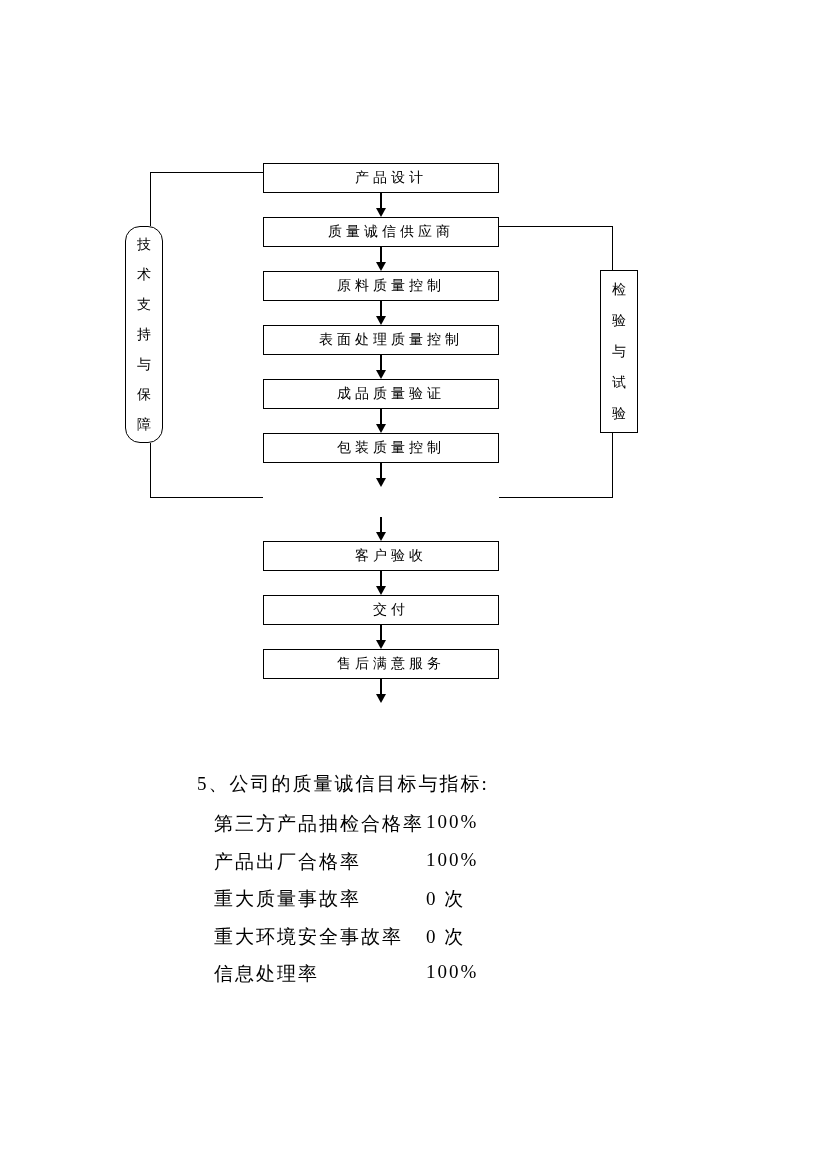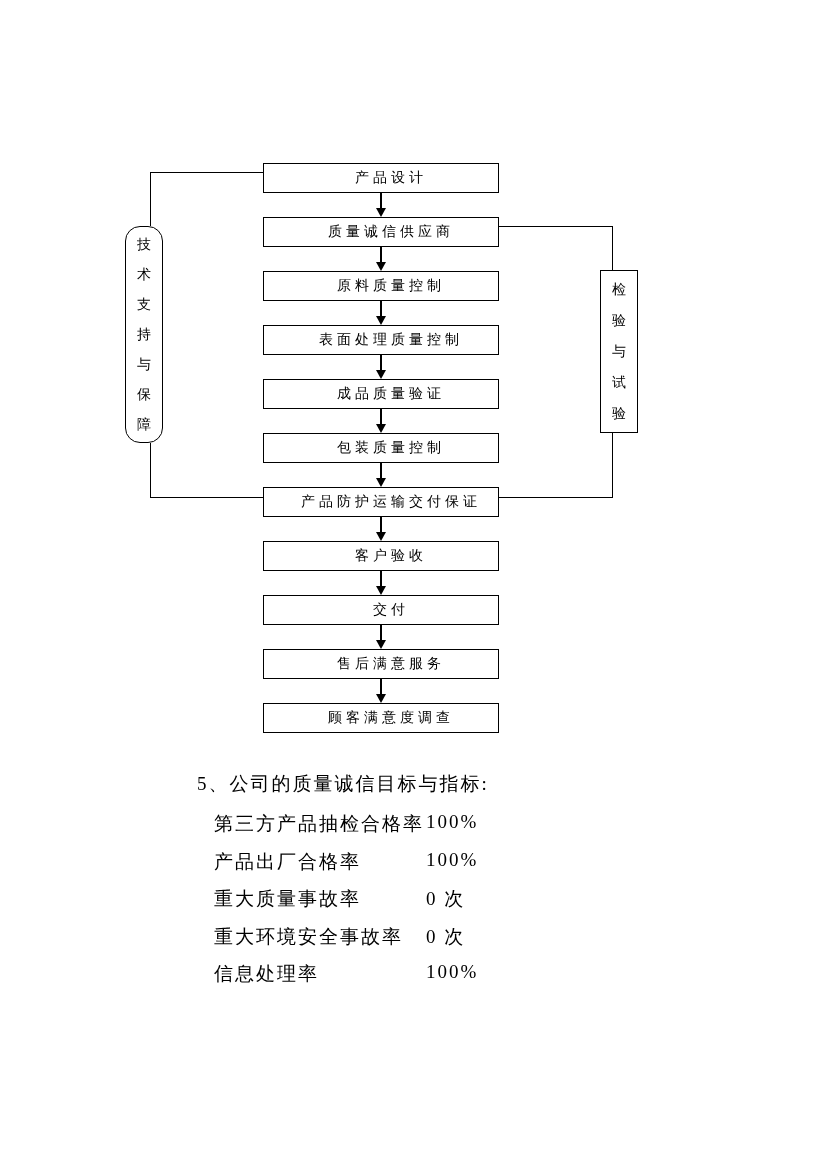--- a/index.html
+++ b/index.html
@@ -114,25 +114,23 @@
     <polyline points="499,226.5 612.5,226.5 612.5,270"></polyline>
     <polyline points="612.5,433 612.5,497.5 499,497.5"></polyline>
   </svg>
 
   <div class="step" style="top:163px">产品设计</div>
   <div class="step" style="top:217px">质量诚信供应商</div>
   <div class="step" style="top:271px">原料质量控制</div>
   <div class="step" style="top:325px">表面处理质量控制</div>
   <div class="step" style="top:379px">成品质量验证</div>
   <div class="step" style="top:433px">包装质量控制</div>
-  <div class="step" style="top:487px">产品防护运输交付保证</div>
   <div class="step" style="top:541px">客户验收</div>
   <div class="step" style="top:595px">交付</div>
   <div class="step" style="top:649px">售后满意服务</div>
-  <div class="step" style="top:703px">顾客满意度调查</div>
 
   <div class="arrow" style="top:193px">
       <span class="stem"></span>
       <span class="head"></span>
     </div>
   <div class="arrow" style="top:247px">
       <span class="stem"></span>
       <span class="head"></span>
     </div>
   <div class="arrow" style="top:301px">

